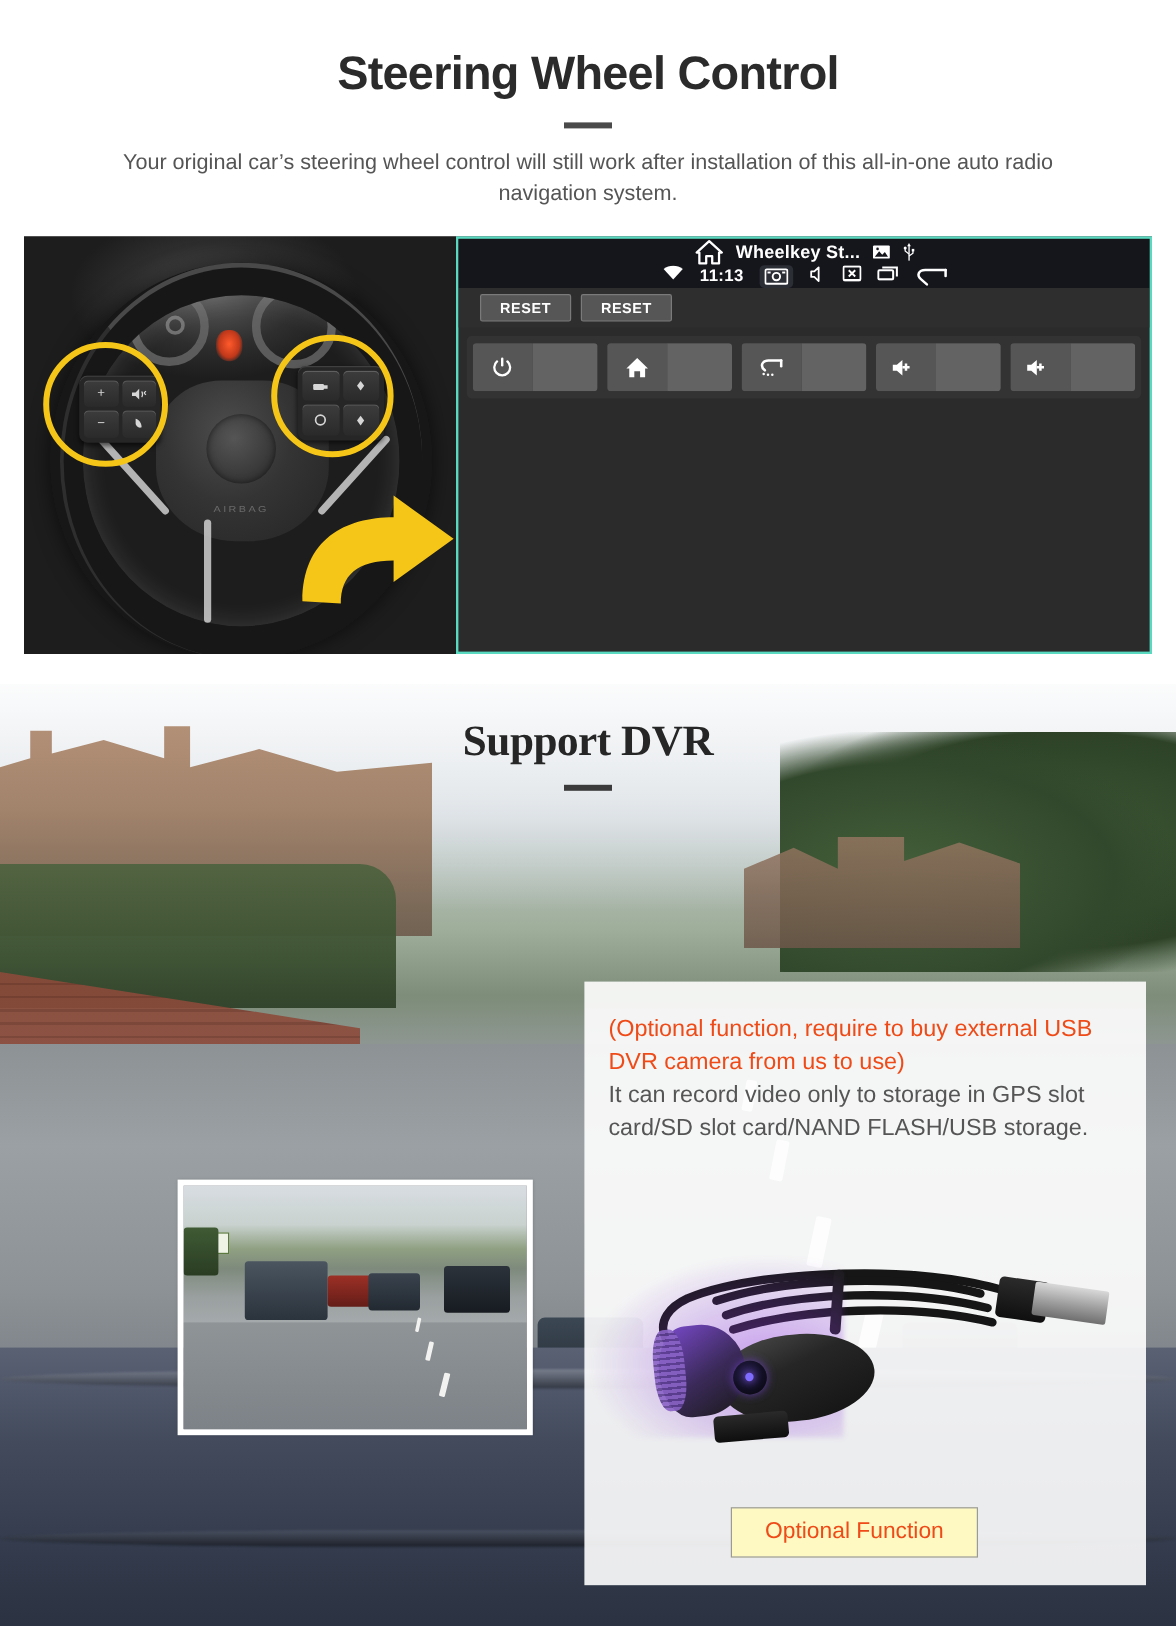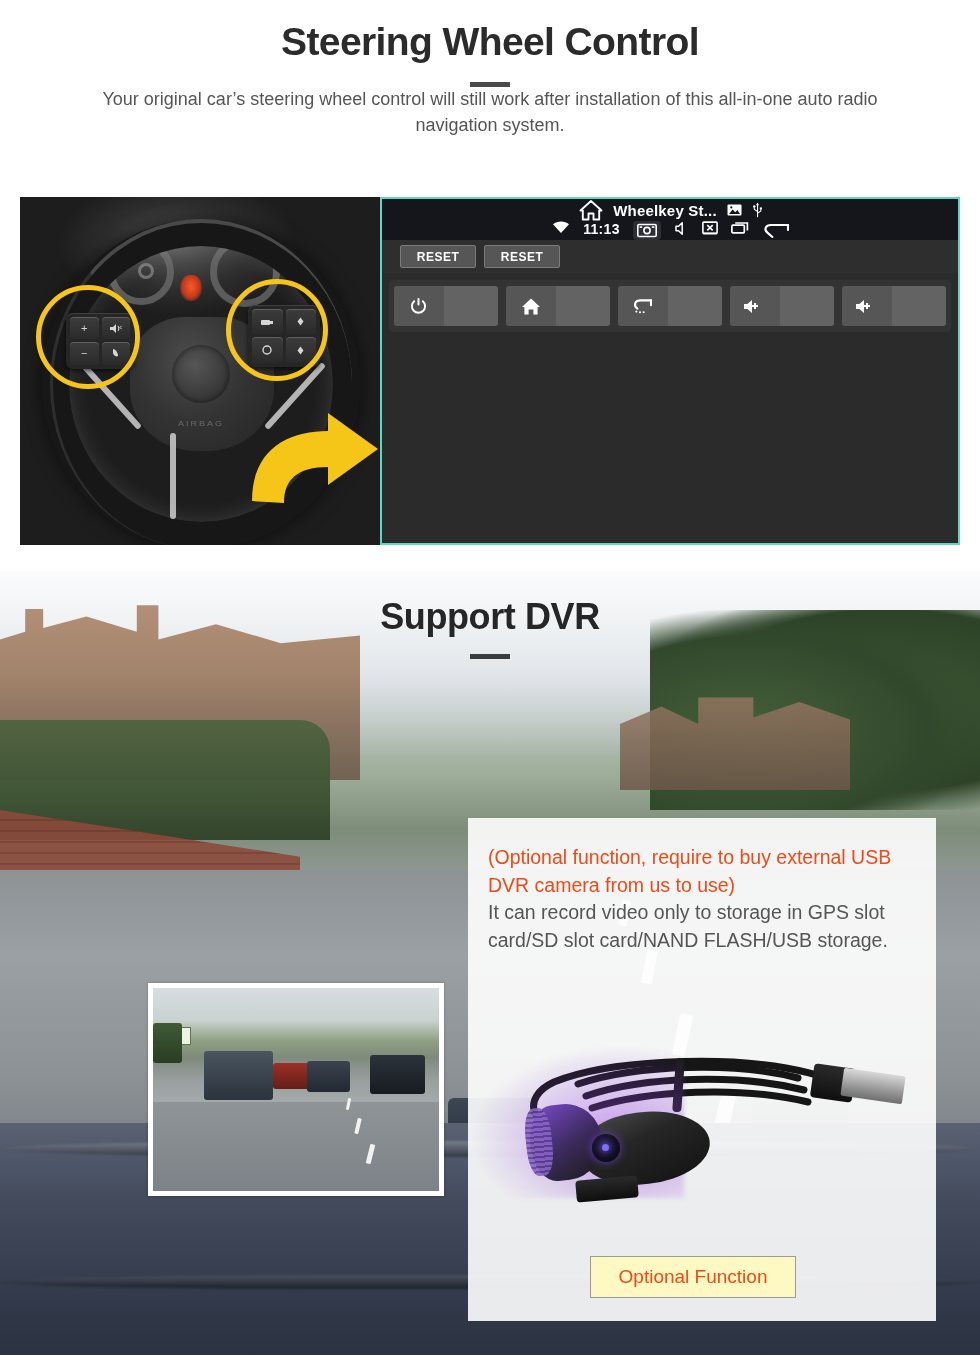--- a/index.html
+++ b/index.html
@@ -15,32 +15,32 @@
   #section-swc{
     position:absolute; left:0; top:0; width:980px; height:570px;
     background:#fff;
   }
   .page-title{
     text-align:center;
     font-size:39px;
     font-weight:bold;
     color:#2b2b2b;
     letter-spacing:-0.6px;
-    padding-top:20px;
+    padding-top:40px;
   }
   .title-rule{
     width:40px; height:5px; background:#4a4a4a;
     margin:18px auto 0;
   }
   .page-sub{
     text-align:center;
     font-size:18px;
     color:#555;
     line-height:1.42;
-    margin-top:0;
+    margin-top:16px;
     padding:0 63px;
   }
 
   
   .swc-row{
     position:absolute; left:20px; top:197px;
     width:940px; height:348px;
     display:flex;
   }
   .wheel-photo{
@@ -254,21 +254,21 @@
     border-radius:50%/60%;
     filter:blur(1px);
   }
   .dash-lip{
     position:absolute;left:0;top:152px;width:980px;height:14px;
     background:linear-gradient(180deg,rgba(255,255,255,.10),rgba(0,0,0,.45));
     border-radius:50%/70%;
     filter:blur(1px);
   }
 
-  .dvr-title-wrap{position:absolute;left:0;top:26px;width:980px;text-align:center;z-index:4;}
+  .dvr-title-wrap{position:absolute;left:0;top:26px;width:980px;text-align:center;z-index:4;font-family:Liberation Serif, serif;}
   .dvr-title{font-size:36px;font-weight:bold;color:#262626;letter-spacing:-0.4px;}
   .dvr-rule{width:40px;height:5px;background:#3b3b3b;margin:16px auto 0;}
 
   
   .inset{
     position:absolute;left:148px;top:983px;width:296px;height:213px;
     border:5px solid #fff;
     overflow:hidden;
     z-index:5;
     box-shadow:0 0 3px rgba(0,0,0,.25);
@@ -285,21 +285,21 @@
   .iv3{left:54%;top:36%;width:15%;height:15%;background:linear-gradient(180deg,#3a434e,#222931);}
   .iv4{left:76%;top:33%;width:19%;height:19%;background:linear-gradient(180deg,#2c333b,#171b21);}
   .iv5{left:0%;top:17%;width:10%;height:20%;background:linear-gradient(180deg,#3f5a34,#2a3d23);}
   .ilane{position:absolute;background:#f2f2f0;border-radius:1px;}
   .il1{left:68%;top:54%;width:3px;height:12px;transform:rotate(12deg);}
   .il2{left:71%;top:64%;width:4px;height:16px;transform:rotate(13deg);}
   .il3{left:75%;top:77%;width:5px;height:20px;transform:rotate(14deg);}
 
   
   .info-panel{
-    position:absolute;left:468px;top:818px;width:468px;height:503px;
+    position:absolute;left:487px;top:818px;width:468px;height:503px;
     background:rgba(255,255,255,.90);
     z-index:6;
     padding:26px 26px 0 20px;
   }
   .info-red{
     color:#ef4b18;font-size:19.5px;line-height:1.42;
   }
   .info-gray{
     color:#555;font-size:19.5px;line-height:1.42;
   }

